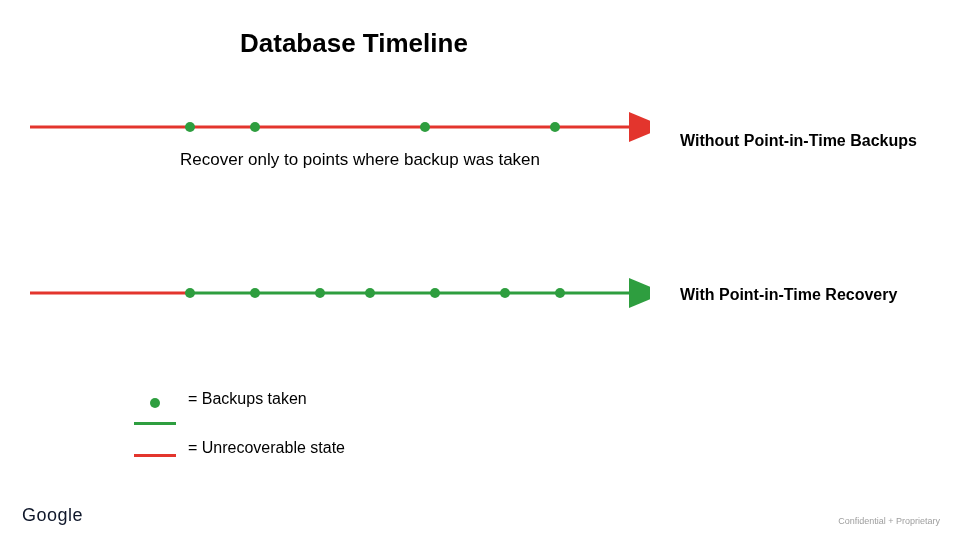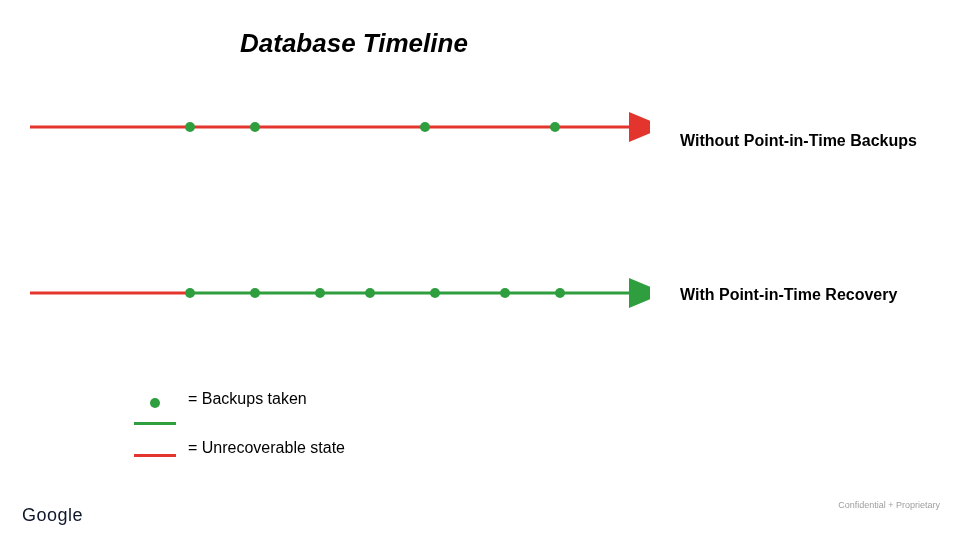--- a/index.html
+++ b/index.html
@@ -1,49 +1,50 @@
 <!DOCTYPE html>
 <html><head>
 <meta charset="utf-8">
 <style>
   * { margin: 0; padding: 0; box-sizing: border-box; }
   html, body { width: 960px; height: 540px; font-family: Arial, Helvetica, sans-serif; background: #fff; color: #000; }
   .slide { position: relative; width: 960px; height: 540px; }
-  .title { position: absolute; top: 28px; left: 240px; font-size: 26px; font-weight: bold; font-style: italic; }
+  .title { position: absolute; top: 28px; left: 240px; font-size: 26px; font-weight: bold; }
   .timeline-caption { position: absolute; left: 180px; font-size: 17px; }
   .side-label { position: absolute; left: 680px; width: 270px; font-size: 16px; font-weight: bold; line-height: 1.3; }
   .legend { position: absolute; left: 130px; font-size: 16px; }
   .legend-row { display: flex; align-items: flex-end; margin-bottom: 14px; }
   .legend-swatch { width: 50px; display: flex; justify-content: center; align-items: center; margin-right: 8px; }
   .dot { width: 10px; height: 10px; border-radius: 50%; background: #2e9e3f; display: inline-block; }
   .line-swatch { width: 42px; height: 3px; display: inline-block; }
   .green { background: #2e9e3f; }
   .red { background: #e3352d; }
   .footer-logo { position: absolute; bottom: 14px; left: 22px; font-size: 18px; color: #0f172a; letter-spacing: 0.5px; }
-  .footer-note { position: absolute; bottom: 30px; right: 20px; font-size: 9px; color: #9e9e9e; }
+  .footer-note { position: absolute; bottom: 14px; right: 20px; font-size: 9px; color: #9e9e9e; }
   svg.timeline { position: absolute; left: 30px; }
 </style>
 </head>
 <body>
 <div class="slide">
 
 <div class="title">Database Timeline</div>
 
 <svg class="timeline" style="top:112px" width="620" height="30" viewBox="0 0 620 30">
   <defs>
     <marker id="arrow-red" markerWidth="12" markerHeight="10" refX="2" refY="5" orient="auto">
       <polygon points="0,0 12,5 0,10" fill="#e3352d"></polygon>
     </marker>
   </defs>
   <line x1="0" y1="15" x2="605" y2="15" stroke="#e3352d" stroke-width="3" marker-end="url(#arrow-red)"></line>
   <circle cx="160" cy="15" r="5" fill="#2e9e3f"></circle>
   <circle cx="225" cy="15" r="5" fill="#2e9e3f"></circle>
   <circle cx="395" cy="15" r="5" fill="#2e9e3f"></circle>
   <circle cx="525" cy="15" r="5" fill="#2e9e3f"></circle>
 </svg>
+<div class="timeline-caption" style="top:150px">Recover only to points where backup was taken</div>
 <div class="side-label" style="top:110px">
   <br>
   <span>Without Point-in-Time Backups</span>
 </div>
 
 <svg class="timeline" style="top:278px" width="620" height="30" viewBox="0 0 620 30">
   <defs>
     <marker id="arrow-green" markerWidth="12" markerHeight="10" refX="2" refY="5" orient="auto">
       <polygon points="0,0 12,5 0,10" fill="#2e9e3f"></polygon>
     </marker>

